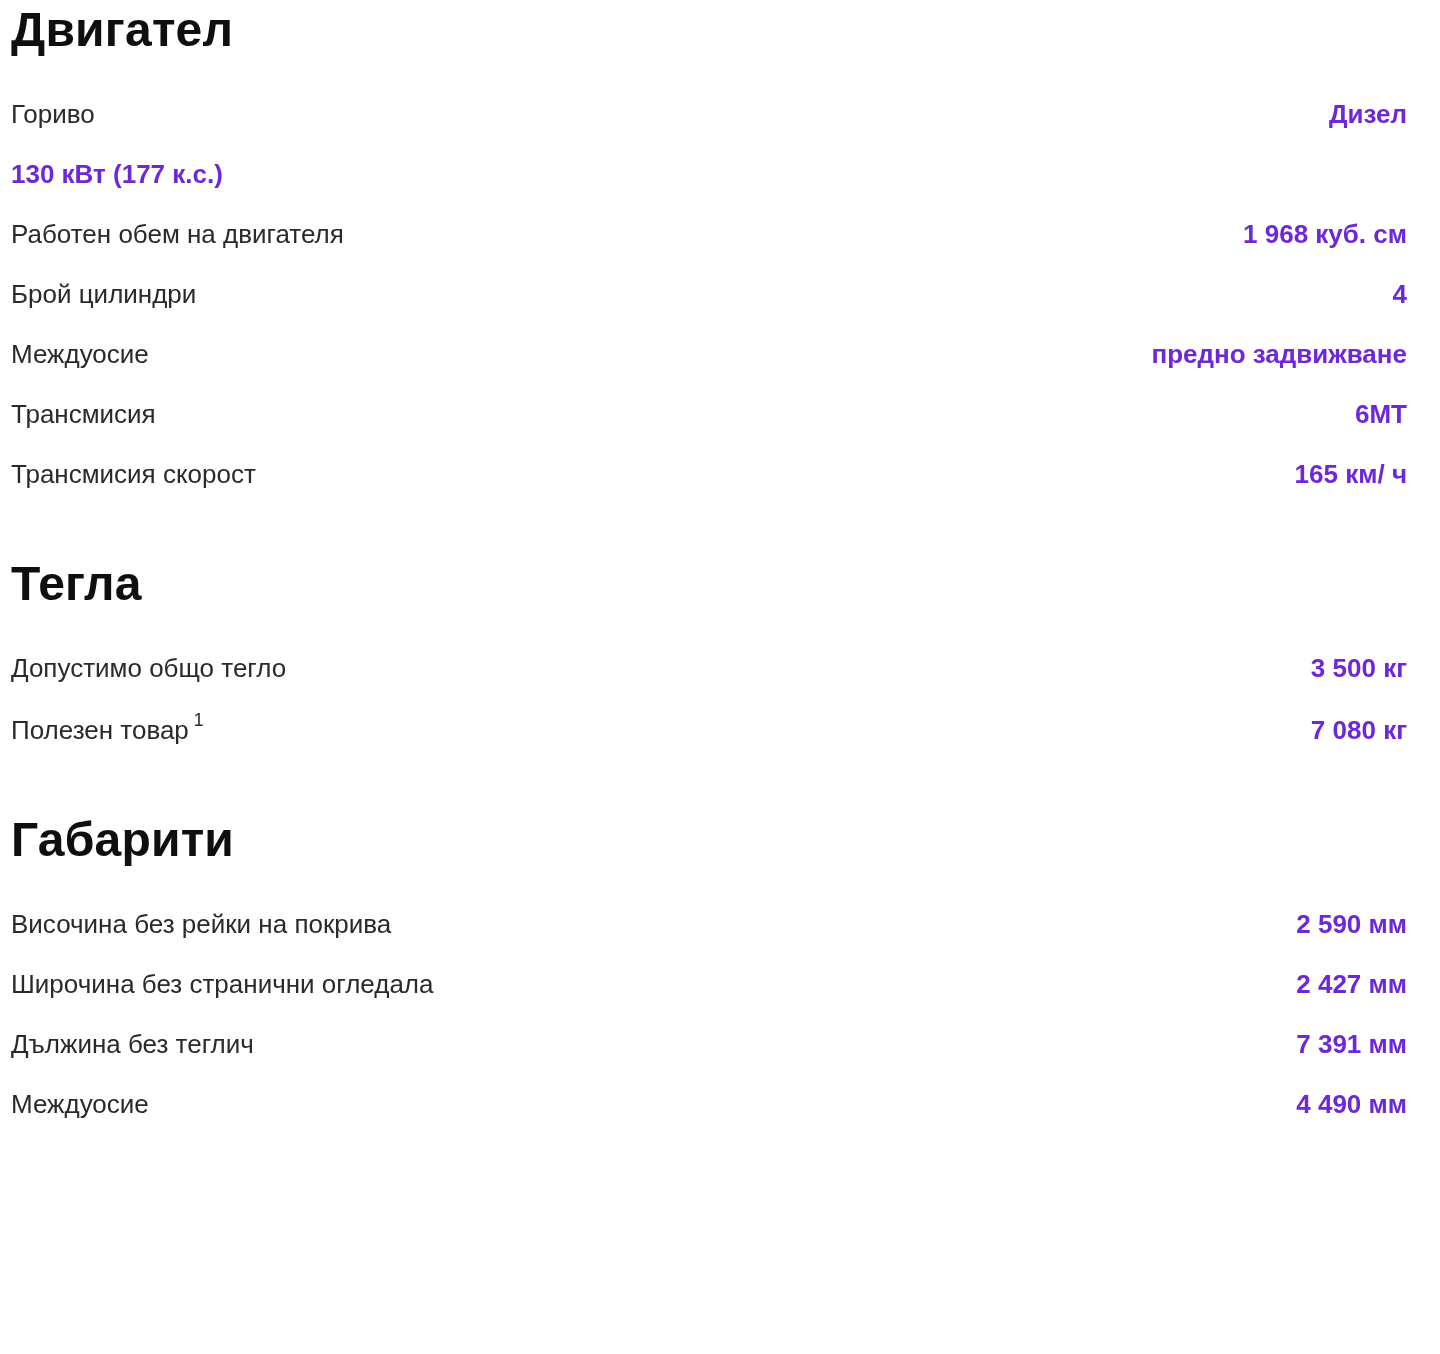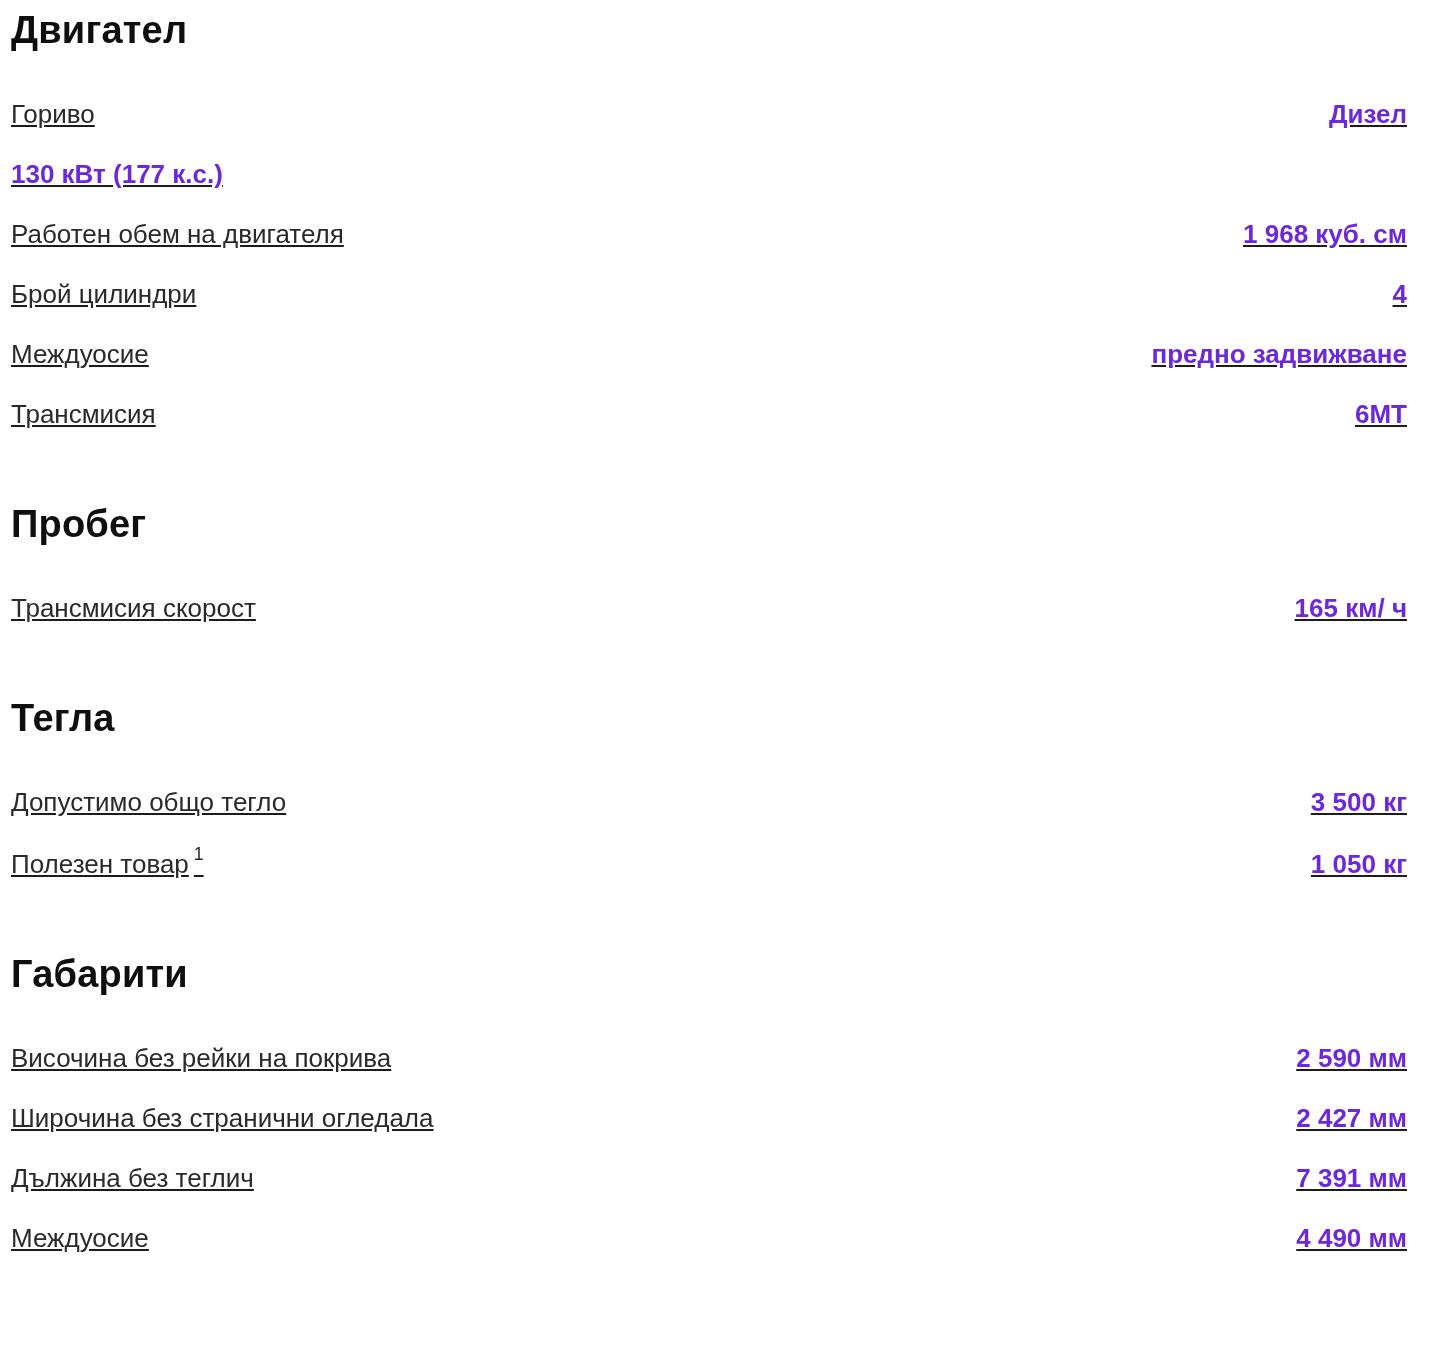--- a/index.html
+++ b/index.html
@@ -17,33 +17,33 @@
   }
 
   .spec-list {
     padding: 8px 33px 28px 11px;
     color: #1c1c1c;
   }
 
   .spec-section { display: block; }
 
   .section-title {
-    font-size: 38px;
+    font-size: 48px;
     line-height: 44px;
     font-weight: 700;
     color: #0f0f0f;
     letter-spacing: 0.2px;
     margin-bottom: 32px;
   }
 
   .spec-section + .spec-section .section-title {
     margin-top: 58px;
   }
 
-  .section-rows { display: block; text-decoration: underline; }
+  .section-rows { display: block; }
 
   .spec-row {
     display: flex;
     justify-content: space-between;
     align-items: baseline;
     padding: 17px 0;
     font-size: 26px;
     line-height: 1;
   }
 
@@ -101,41 +101,40 @@
     </div>
 
     <div class="spec-row">
       <span class="spec-label"><span>Трансмисия</span></span>
       <span class="spec-value">6MT</span>
     </div>
   </div>
     </section>
 
     <section class="spec-section">
-      <h2 class="section-title">Пробег</h2>
       <div class="section-rows">
     <div class="spec-row">
       <span class="spec-label"><span>Трансмисия скорост</span></span>
       <span class="spec-value">165 км/ ч</span>
     </div>
   </div>
     </section>
 
     <section class="spec-section">
       <h2 class="section-title">Тегла</h2>
       <div class="section-rows">
     <div class="spec-row">
       <span class="spec-label"><span>Допустимо общо тегло</span></span>
       <span class="spec-value">3 500 кг</span>
     </div>
 
 
     <div class="spec-row">
       <span class="spec-label"><span>Полезен товар</span><sup>1</sup></span>
-      <span class="spec-value">1 050 кг</span>
+      <span class="spec-value">7 080 кг</span>
     </div>
   </div>
     </section>
 
     <section class="spec-section">
       <h2 class="section-title">Габарити</h2>
       <div class="section-rows">
     <div class="spec-row">
       <span class="spec-label"><span>Височина без рейки на покрива</span></span>
       <span class="spec-value">2 590 мм</span>

